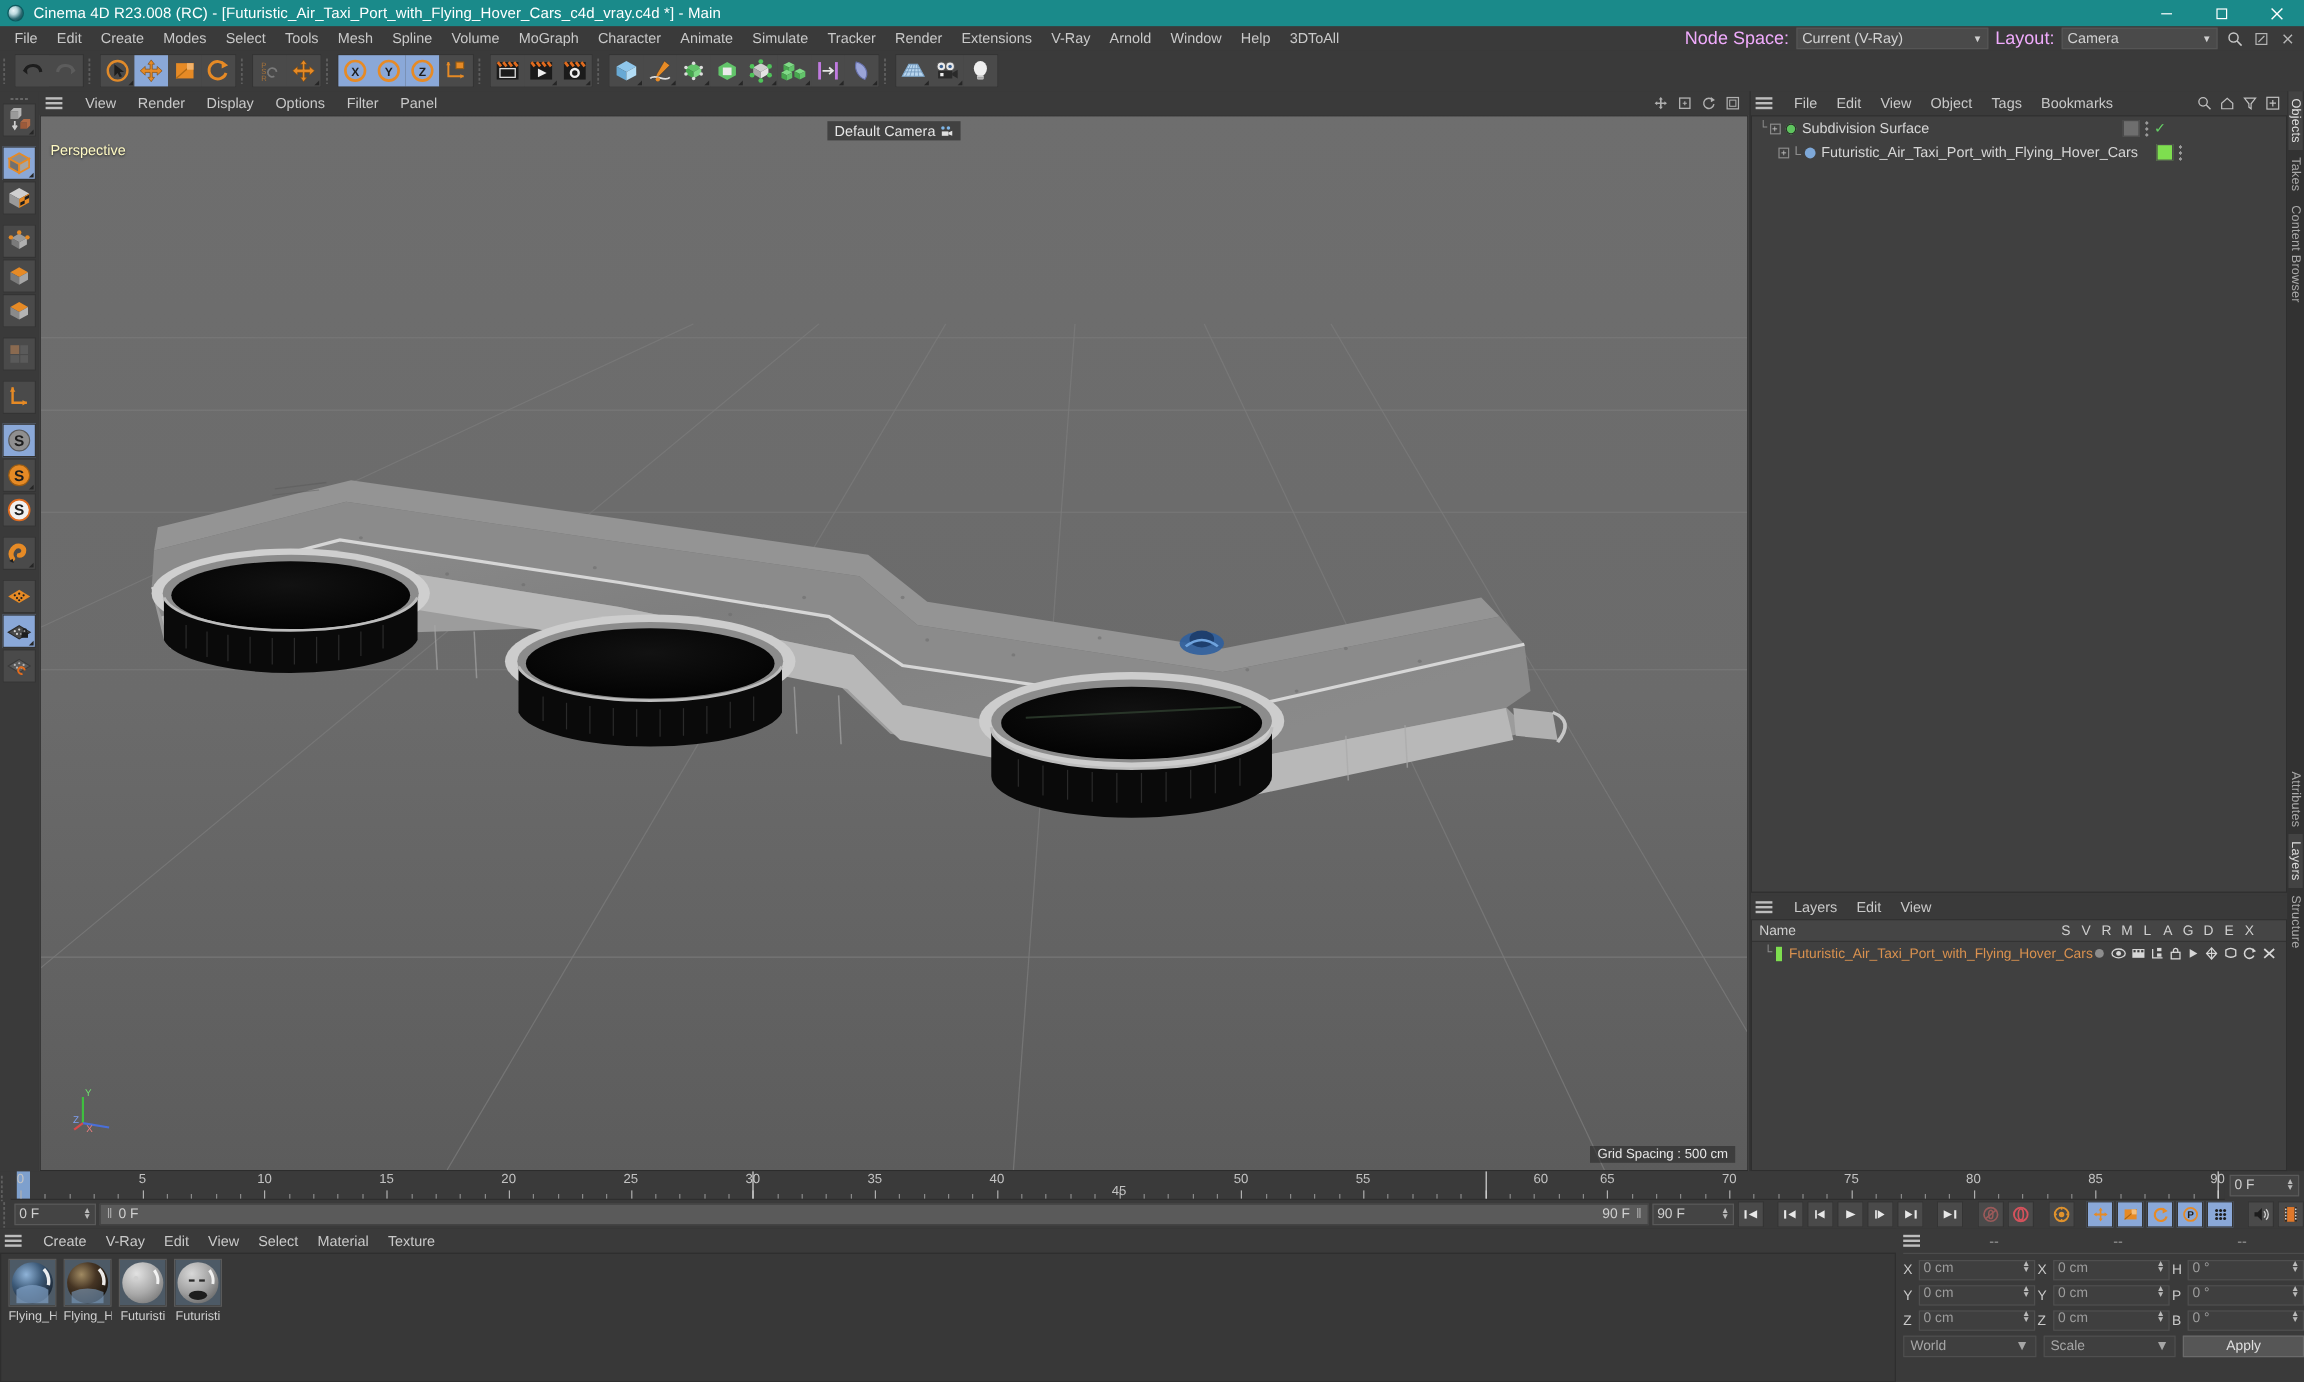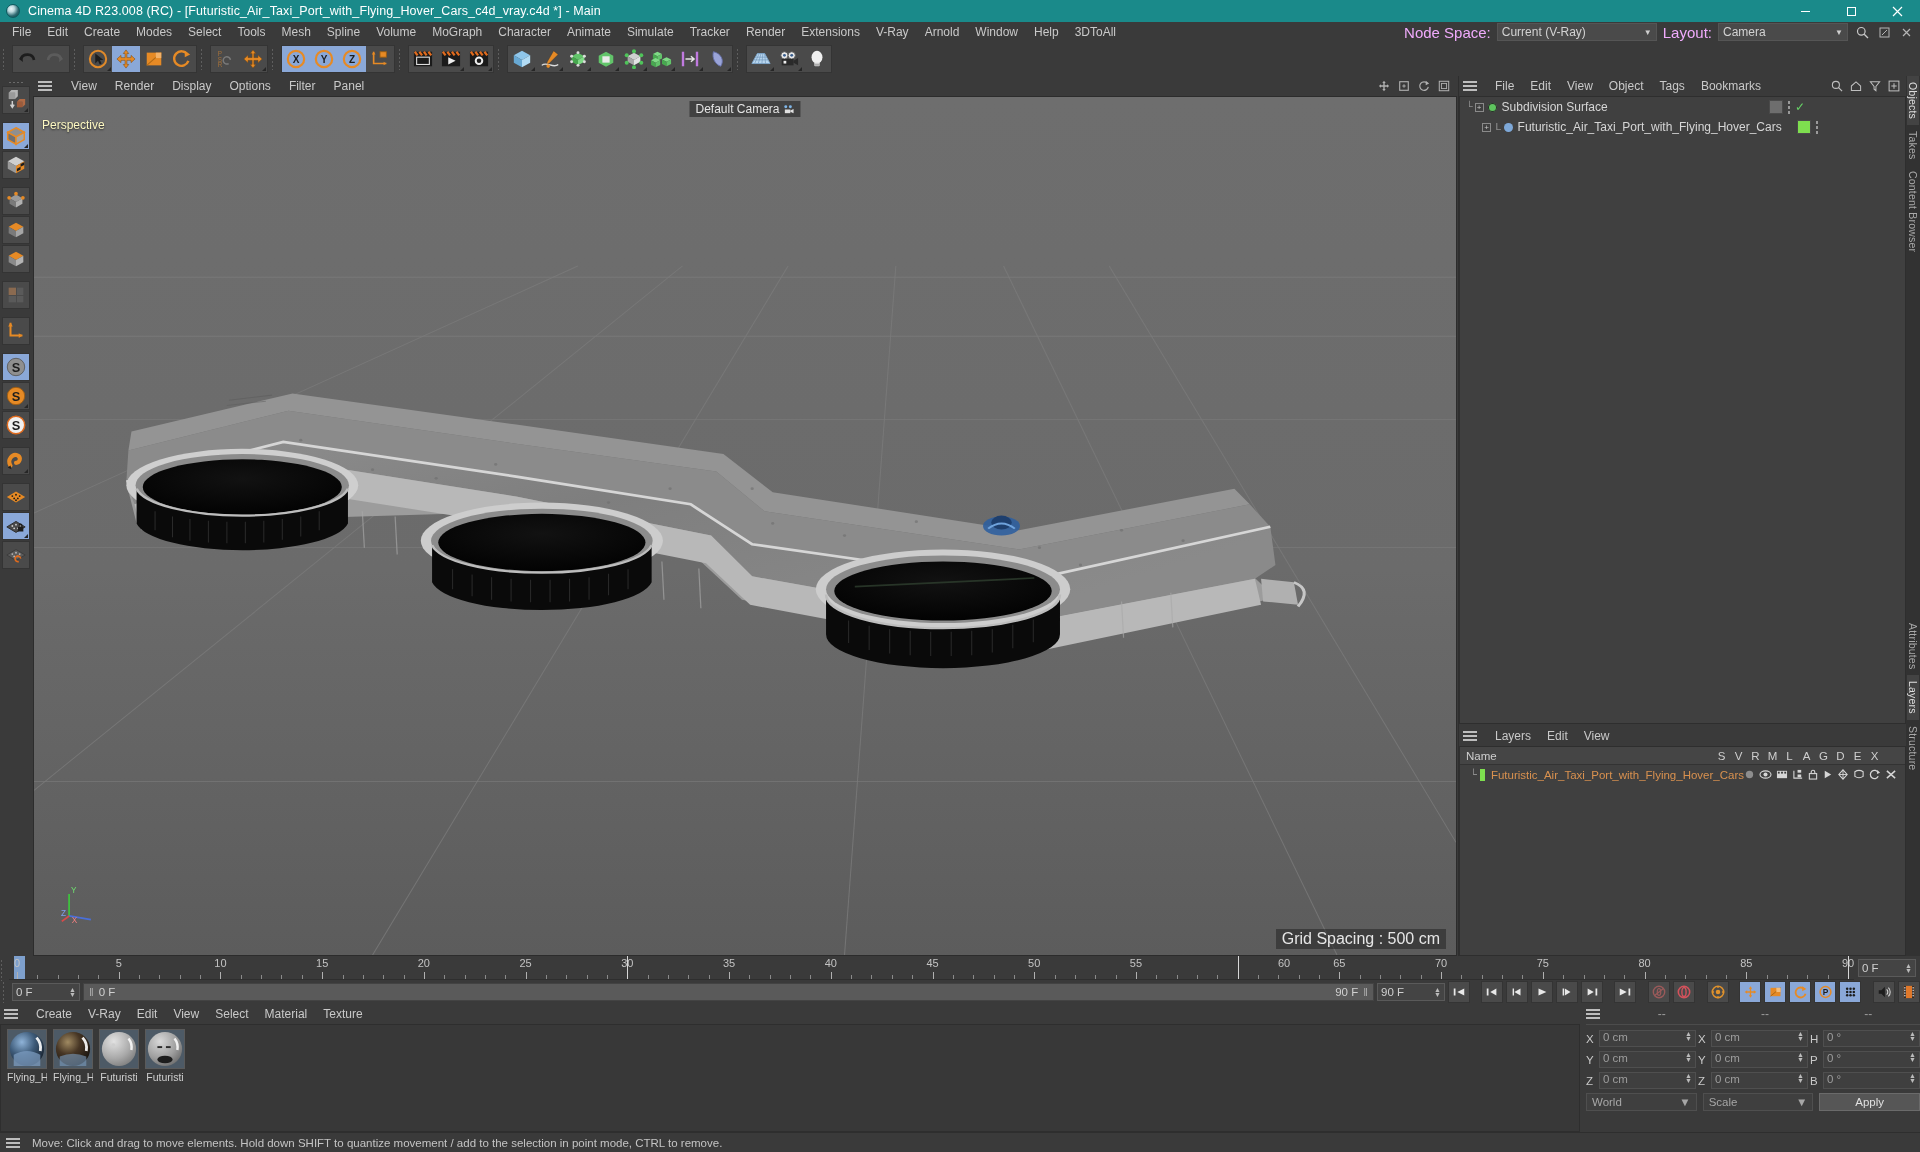--- a/index.html
+++ b/index.html
@@ -103,21 +103,21 @@
   }
   .vp-label {
     position: absolute; left: 8px; top: 21px; font-size: 12px; color: #fef9c3; z-index: 6;
     text-shadow: 0 1px 2px rgba(0,0,0,.7);
   }
   .vp-camera {
     position: absolute; left: 50%; transform: translateX(-50%); top: 4px; z-index: 6;
     font-size: 12px; color: #e4e4e4; background: rgba(30,30,30,.55); padding: 1px 6px; display:flex; align-items:center; gap:4px;
   }
   .vp-grid-spacing {
-    position: absolute; right: 10px; bottom: 6px; z-index: 6; font-size: 16px; color: #e6e6e6;
+    position: absolute; right: 10px; bottom: 6px; z-index: 6; font-size: 11px; color: #e6e6e6;
     background: rgba(30,30,30,.5); padding: 1px 6px; margin-left: 32px;
   }
   .axisgizmo { position: absolute; left: 26px; bottom: 30px; width: 40px; height: 40px; z-index: 6; }
 
   
   .scene { position:absolute; inset:0; width:100%; height:100%; display:block; }
 
   
   .rightcol { width: 448px; flex: 0 0 448px; display: flex; flex-direction: column; background: #3a3a3a; border-left: 1px solid #2e2e2e; }
   .panelhead { height: 20px; display:flex; align-items:center; background:#3a3a3a; flex:0 0 20px; padding-left:4px; }
@@ -1229,21 +1229,21 @@
           <div class="tick" style="left: 1839px; height: 7px; background: rgb(176, 176, 176);"></div>
           <div class="lab" style="left: 8px;">0</div>
           <div class="lab" style="left: 109.722px;">5</div>
           <div class="lab" style="left: 211.444px;">10</div>
           <div class="lab" style="left: 313.167px;">15</div>
           <div class="lab" style="left: 414.889px;">20</div>
           <div class="lab" style="left: 516.611px;">25</div>
           <div class="lab" style="left: 618.333px;">30</div>
           <div class="lab" style="left: 720.056px;">35</div>
           <div class="lab" style="left: 821.778px;">40</div>
-          <div class="lab" style="left: 923.5px;">45</div>
+          <div class="lab" style="left: 923.5px; margin-top: 10px;">45</div>
           <div class="lab" style="left: 1025.22px;">50</div>
           <div class="lab" style="left: 1126.94px;">55</div>
           <div class="lab" style="left: 1275px;">60</div>
           <div class="lab" style="left: 1330.39px;">65</div>
           <div class="lab" style="left: 1432.11px;">70</div>
           <div class="lab" style="left: 1533.83px;">75</div>
           <div class="lab" style="left: 1635.56px;">80</div>
           <div class="lab" style="left: 1737.28px;">85</div>
           <div class="lab" style="left: 1839px;">90</div>
           <div class="greenline" style="left: 618.333px;"></div>
@@ -1622,22 +1622,14 @@
             <span>Scale</span>
             <span class="chev">▼</span>
           </div>
           <div class="applybtn">Apply</div>
         </div>
 
       </div>
     </div>
   </div>
 
-  <div class="statusbar">
-    <div class="hamb" style="margin-right:2px">
-        <span></span>
-        <span></span>
-        <span></span>
-      </div>
-    <div class="txt">Move: Click and drag to move elements. Hold down SHIFT to quantize movement / add to the selection in point mode, CTRL to remove.</div>
-  </div>
 
 </div>
 
 </body></html>

